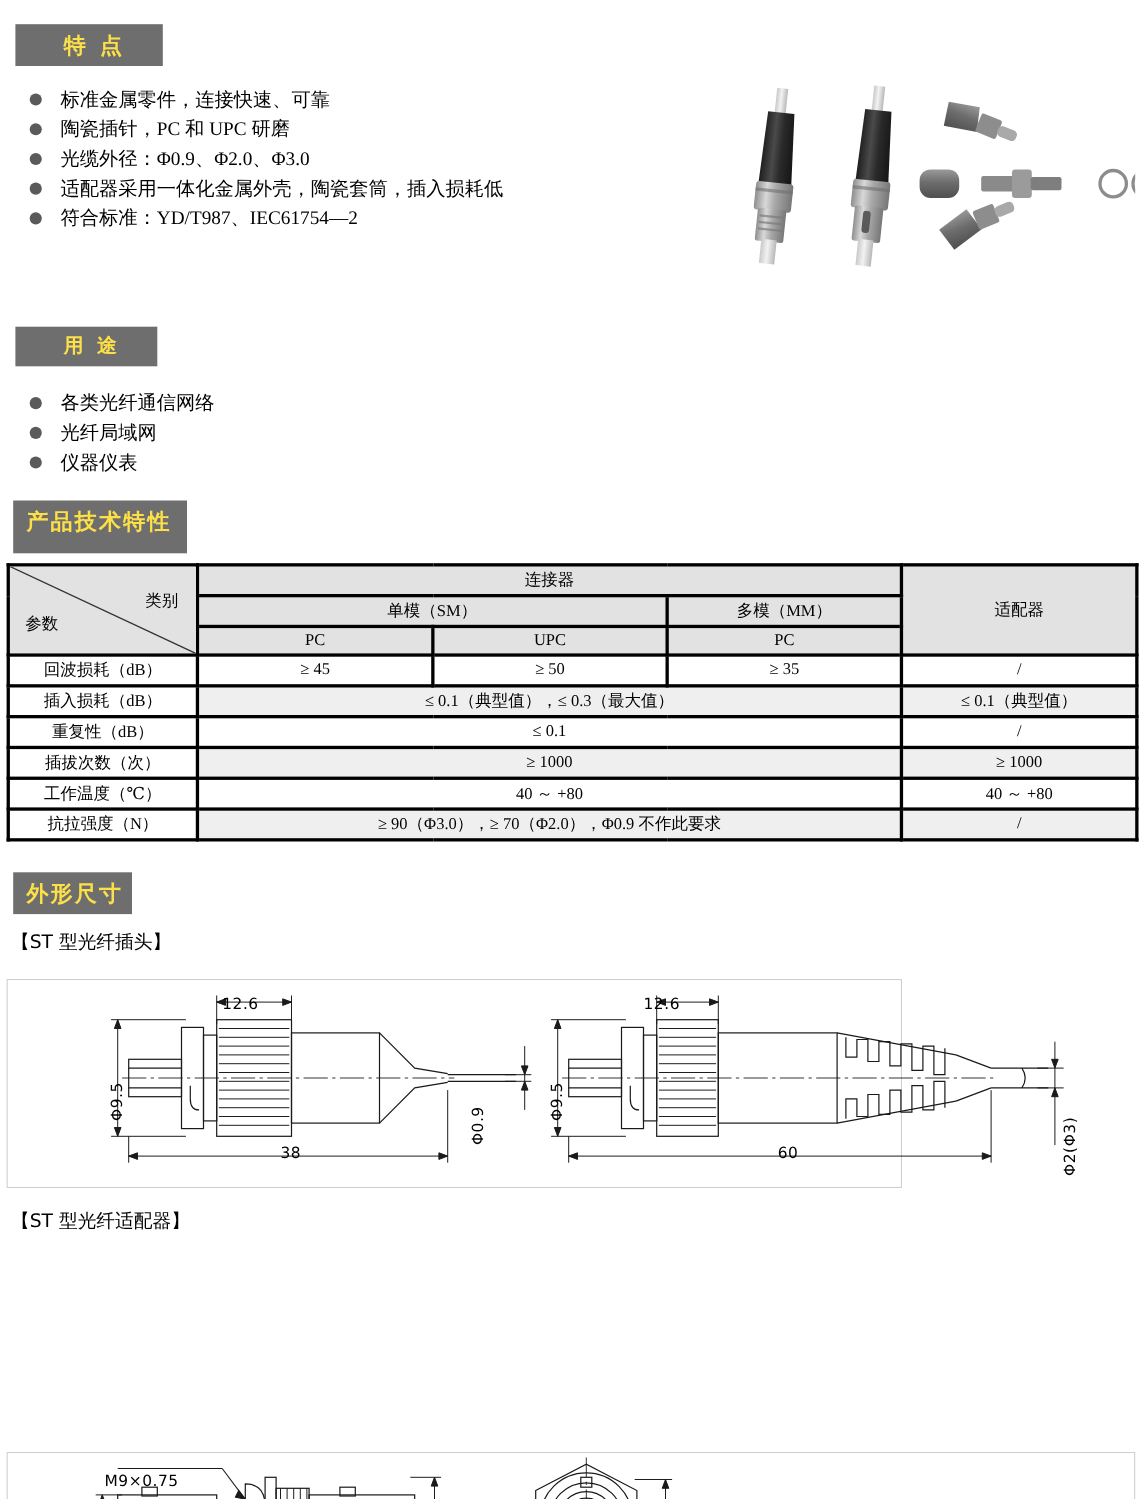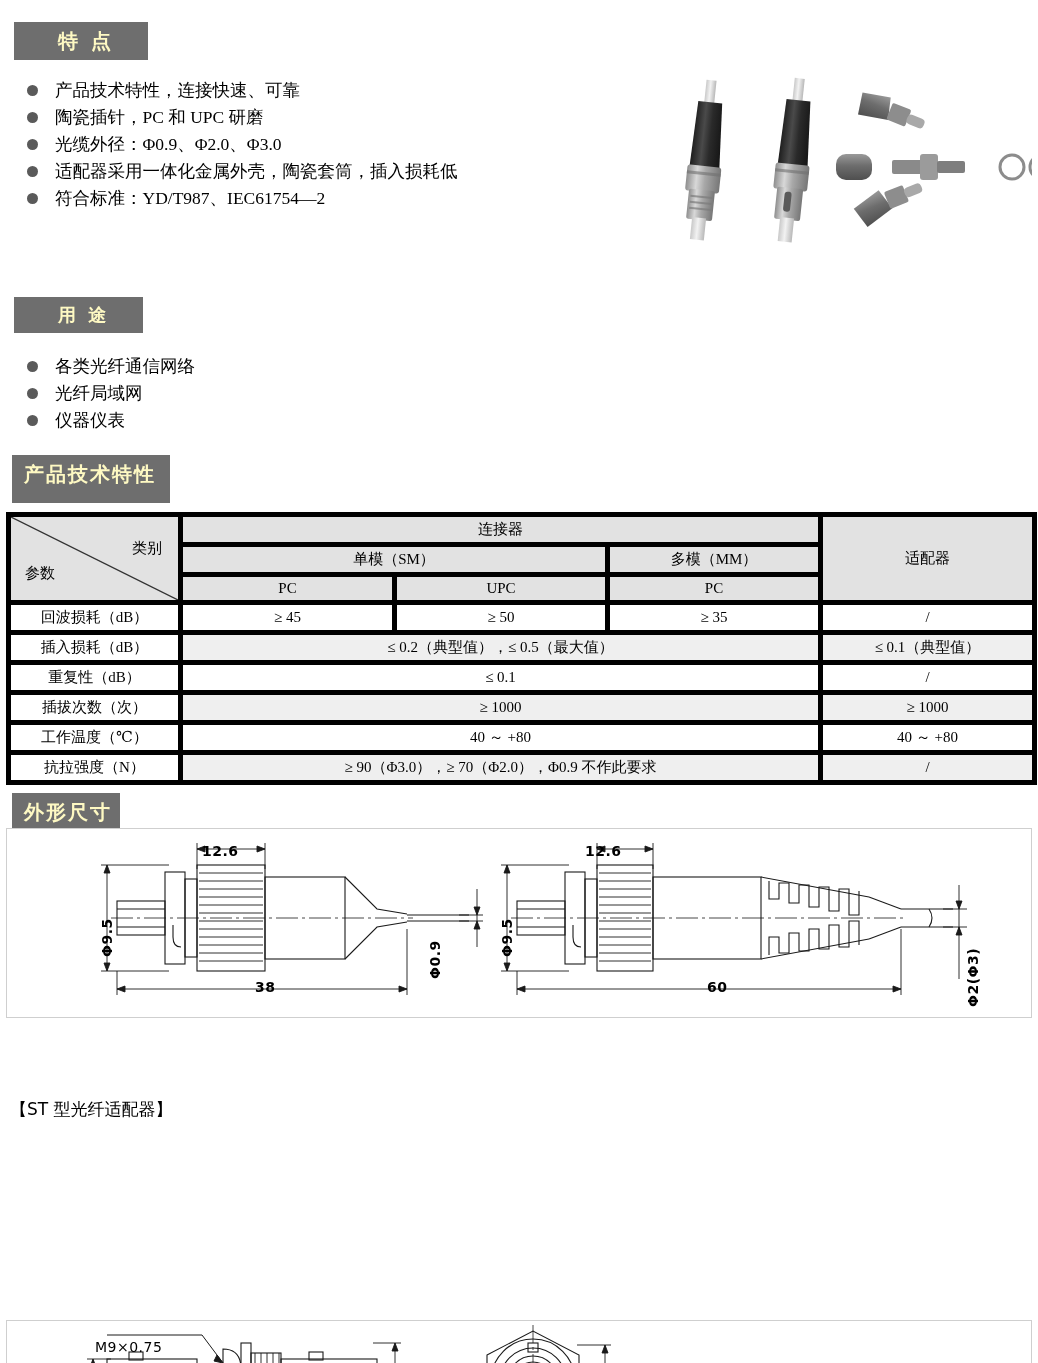--- a/index.html
+++ b/index.html
@@ -11,21 +11,21 @@
     font-family: "Liberation Serif", "DejaVu Serif", serif;
     color: #000000;
     position: relative;
     overflow: hidden;
   }
 
   
   .badge {
     display: inline-block;
     background: #6e6e6e;
-    color: #fef9c3;
+    color: #fde047;
     font-family: "DejaVu Sans", "Liberation Sans", sans-serif;
     font-weight: bold;
     letter-spacing: 3px;
     line-height: 1;
     white-space: nowrap;
   }
   .badge-feature { font-size: 20px; padding: 9px 34px 9px 44px; }
   .badge-usage   { font-size: 18px; padding: 9px 34px 9px 44px; }
   .badge-spec    { font-size: 20px; padding: 9px 14px 19px 12px; letter-spacing: 2px; }
   .badge-dim     { font-size: 20px; padding: 9px 8px 9px 12px; letter-spacing: 2px; }
@@ -52,21 +52,21 @@
   .abs { position: absolute; }
 
   
   table.spec {
     border-collapse: collapse;
     width: 1026px;
     table-layout: fixed;
     font-size: 15px;
   }
   table.spec td, table.spec th {
-    border: 5px solid #000000;
+    border: 3px solid #000000;
     text-align: center;
     font-weight: normal;
     padding: 3px 4px;
     height: 25px;
     white-space: nowrap;
   }
   table.spec .hdr { background: #e2e2e2; }
   table.spec .shade { background: #efefef; }
   table.spec .corner {
     position: relative;
@@ -118,21 +118,21 @@
 </head>
 <body>
 
 <div class="abs" style="left:14px; top:22px;">
   <span class="badge badge-feature">特 点</span>
 </div>
 
 <ul class="bullets abs" style="left:12px; top:77px;">
   <li>
       <span class="dot"></span>
-      <span>产品技术特性，连接快速、可靠</span>
+      <span>标准金属零件，连接快速、可靠</span>
     </li>
   <li>
       <span class="dot"></span>
       <span>陶瓷插针，PC 和 UPC 研磨</span>
     </li>
   <li>
       <span class="dot"></span>
       <span>光缆外径：Φ0.9、Φ2.0、Φ3.0</span>
     </li>
   <li>
@@ -276,21 +276,21 @@
 
     <tr>
       <td class="rowlabel">回波损耗（dB）</td>
       <td>≥ 45</td>
       <td>≥ 50</td>
       <td>≥ 35</td>
       <td>/</td>
     </tr>
     <tr>
       <td class="rowlabel">插入损耗（dB）</td>
-      <td class="shade" colspan="3">≤ 0.2（典型值），≤ 0.5（最大值）</td>
+      <td class="shade" colspan="3">≤ 0.1（典型值），≤ 0.3（最大值）</td>
       <td class="shade">≤ 0.1（典型值）</td>
     </tr>
     <tr>
       <td class="rowlabel">重复性（dB）</td>
       <td colspan="3">≤ 0.1</td>
       <td>/</td>
     </tr>
     <tr>
       <td class="rowlabel">插拔次数（次）</td>
       <td class="shade" colspan="3">≥ 1000</td>
@@ -309,21 +309,21 @@
   </tbody>
 </table>
 </div>
 
 <div class="abs" style="left:12px; top:793px;">
   <span class="badge badge-dim">外形尺寸</span>
 </div>
 
 <div class="abs subtitle" style="left:10px; top:845px;">【ST 型光纤插头】</div>
 
-<div class="frame abs" style="left:6px; top:828px; width:1026px; height:190px;font-weight:bold;">
+<div class="frame abs" style="left:6px; top:890px; width:814px; height:190px;">
 
   <svg width="470" height="190" viewBox="0 0 470 190" style="position:absolute; left:70px; top:0;">
     <g fill="none" stroke="#1a1a1a" stroke-width="1.1">
 
       <rect x="88" y="43" width="20" height="92"></rect>
       <rect x="108" y="50" width="12" height="78"></rect>
       <rect x="120" y="36" width="68" height="106"></rect>
       <rect x="188" y="48" width="80" height="82"></rect>
 
       <rect x="40" y="72" width="48" height="34"></rect>

